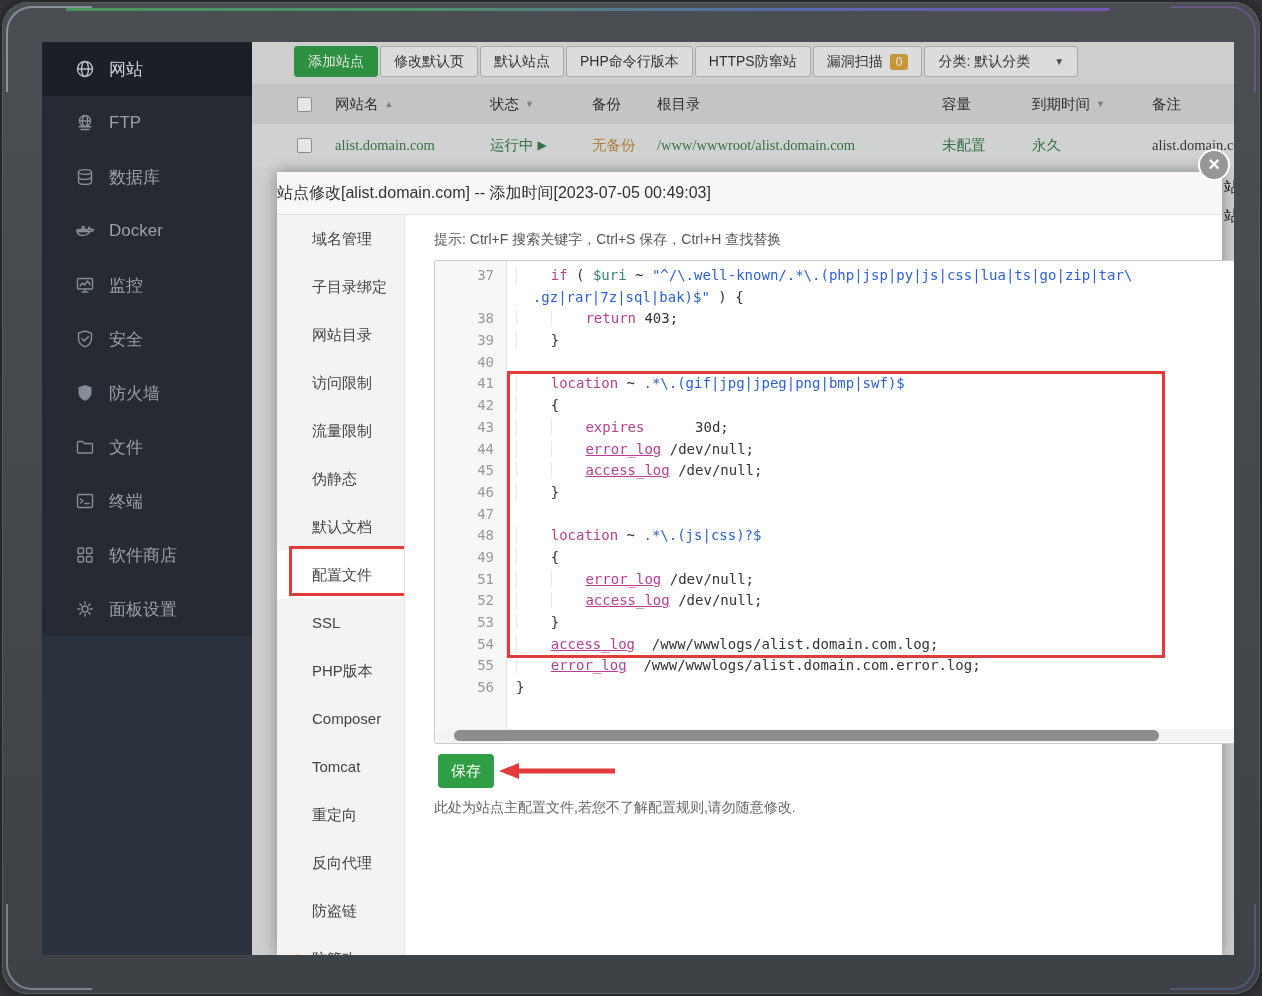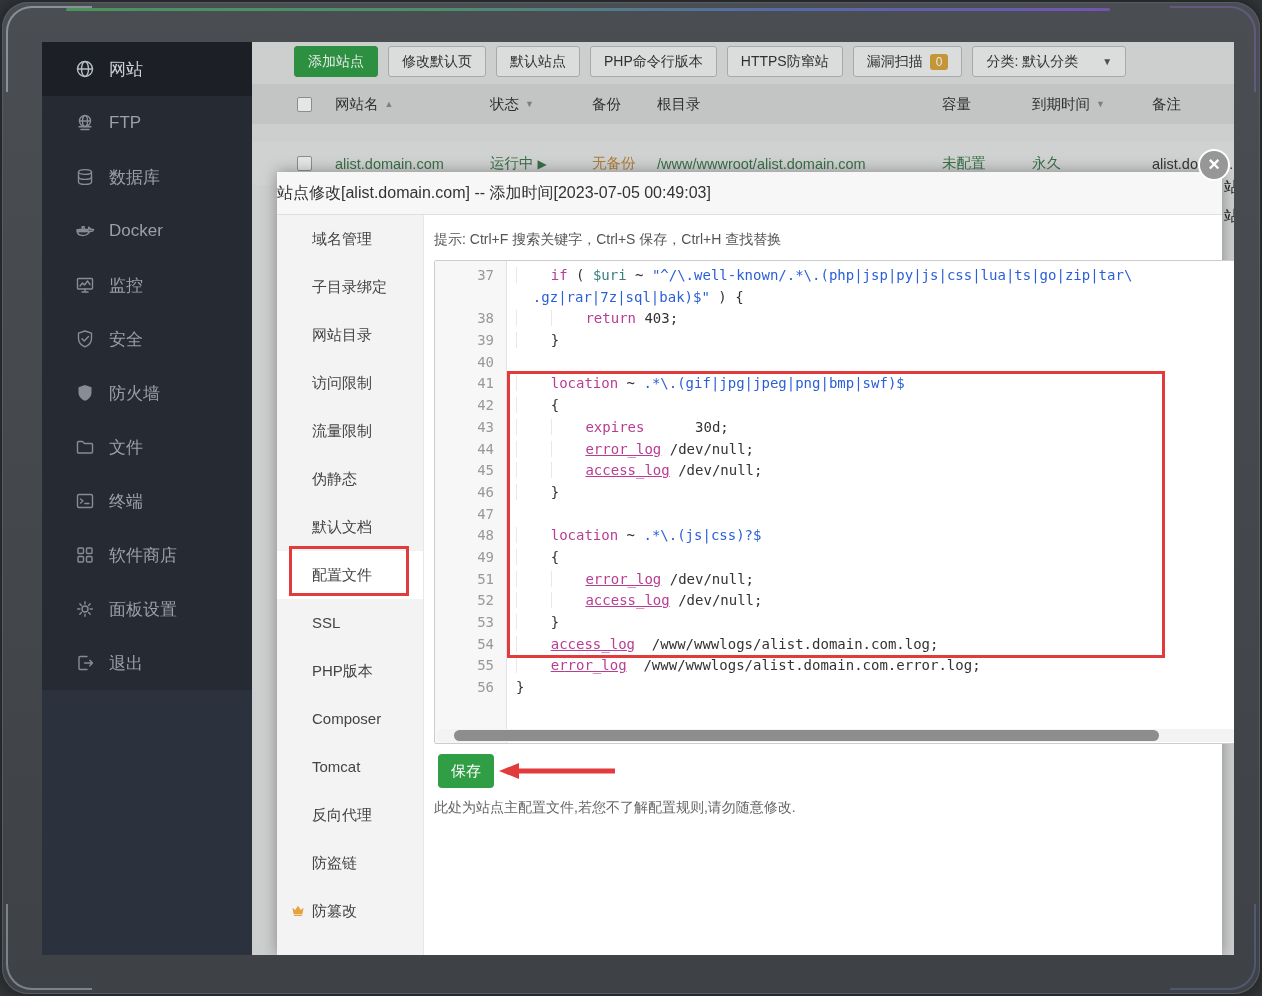--- a/index.html
+++ b/index.html
@@ -24,49 +24,49 @@
   .sidebar{position:absolute;left:0;top:0;width:210px;height:100%;background:#2b323d;}
   .side-menu{background:#262a32;}
   .side-item{height:54px;display:flex;align-items:center;padding-left:33px;color:#9aa0a8;font-size:17px;cursor:pointer;}
   .side-item.active{background:#1c2026;color:#ced2d8;}
   .s-icon{width:20px;height:20px;margin-right:14px;flex:none;color:#878d96;}
   .side-item.active .s-icon{color:#b9bfc7;}
   .s-icon svg{width:20px;height:20px;fill:none;stroke:currentColor;stroke-width:1.4;stroke-linecap:round;stroke-linejoin:round;}
 
   
   .main{position:absolute;left:210px;top:0;right:0;bottom:0;background:#e3e3e3;}
-  .toolbar{position:absolute;left:42px;top:4px;display:flex;gap:10px;align-items:center;}
+  .toolbar{position:absolute;left:42px;top:4px;display:flex;gap:2px;align-items:center;}
   .btn{background:#f2f2f2;border:1px solid #b9b9b9;color:#333;font-size:14px;height:31px;padding:0 13px;
     border-radius:3px;display:inline-flex;align-items:center;white-space:nowrap;cursor:pointer;}
   .btn.primary{background:#2f9e44;border-color:#2f9e44;color:#fff;}
   .badge{background:#d9a43c;color:#fff;border-radius:3px;font-size:12px;line-height:16px;padding:0 6px;margin-left:7px;}
   .btn.dropdown .caret{margin-left:24px;font-size:10px;color:#555;}
 
   .thead{position:absolute;left:0;right:0;top:42px;height:40px;background:#d7d7d7;font-size:14.5px;color:#333;}
-  .trow{position:absolute;left:0;right:0;top:100px;height:43px;background:#e6e6e6;font-size:14.5px;}
+  .trow{position:absolute;left:0;right:0;top:82px;height:43px;background:#e6e6e6;font-size:14.5px;font-family:Liberation Serif, serif;}
   .cell{position:absolute;top:0;height:100%;display:flex;align-items:center;white-space:nowrap;}
   .sortcaret{font-size:9px;color:#8b8b8b;margin-left:6px;}
   .checkbox{width:15px;height:15px;background:#fdfdfd;border:1px solid #9a9a9a;border-radius:2px;display:inline-block;cursor:pointer;}
   .c0{left:45px}.c1{left:83px}.c2{left:238px}.c3{left:340px}.c4{left:405px}.c5{left:690px}.c6{left:780px}.c7{left:900px;right:0;overflow:hidden;}
   .txt-green{color:#3c7a4b;}
   .txt-orange{color:#c08a3e;}
   .txt-dark{color:#3a3a3a;}
   .play{font-size:12px;margin-left:4px;}
   .frag{position:absolute;width:10px;overflow:hidden;color:#2c2c2c;font-size:15px;}
 
   .overlay{position:absolute;left:210px;right:0;top:0;bottom:0;background:rgba(22,25,29,.10);z-index:5;}
 
   
   .modal{position:absolute;left:235px;top:130px;width:945px;height:783px;background:#fff;z-index:10;
     box-shadow:0 0 14px rgba(0,0,0,.35);}
   .m-titlebar{position:absolute;left:0;top:0;right:0;height:43px;background:#f7f7f7;border-bottom:1px solid #e0e0e0;
     display:flex;align-items:center;font-size:16px;color:#333;}
   .m-close{position:absolute;left:921px;top:-23px;width:32px;height:32px;border-radius:50%;background:#979797;
     border:2px solid #fff;color:#fff;font-size:20px;line-height:27px;text-align:center;font-weight:bold;cursor:pointer;z-index:12;}
-  .m-tabs{position:absolute;left:0;top:43px;bottom:0;width:147px;background:#f3f3f3;border-right:1px solid #e7e7e7;overflow:hidden;}
+  .m-tabs{position:absolute;left:0;top:43px;bottom:0;width:128px;background:#f3f3f3;border-right:1px solid #e7e7e7;overflow:hidden;}
   .tab{height:48px;line-height:48px;padding-left:35px;font-size:15px;color:#444;cursor:pointer;white-space:nowrap;}
   .tab.active{background:#fff;}
   .tab .crown{display:inline-block;width:16px;height:16px;vertical-align:-2px;margin:0 6px 0 -22px;}
   .tab .crown svg{width:16px;height:16px;}
   .tab-hl{position:absolute;left:12px;top:331px;width:120px;height:50px;border:3px solid #e13b3b;pointer-events:none;}
 
   .m-hint{position:absolute;left:157px;top:59px;font-size:14px;color:#555;}
 
   .editor{position:absolute;left:157px;top:88px;width:924px;height:484px;border:1px solid #ccc;border-radius:2px;
     background:#fff;overflow:hidden;font-family:"DejaVu Sans Mono","Liberation Mono",monospace;font-size:14px;}
@@ -179,27 +179,20 @@
               </svg></span>
             <span class="s-label">软件商店</span>
           </div>
           <div class="side-item">
             <span class="s-icon"><svg viewBox="0 0 20 20">
                 <circle cx="10" cy="10" r="3"></circle>
                 <path d="M10 2.7v2.2M10 15.1v2.2M2.7 10h2.2M15.1 10h2.2M4.8 4.8l1.6 1.6M13.6 13.6l1.6 1.6M15.2 4.8l-1.6 1.6M6.4 13.6l-1.6 1.6"></path>
               </svg></span>
             <span class="s-label">面板设置</span>
           </div>
-          <div class="side-item">
-            <span class="s-icon"><svg viewBox="0 0 20 20">
-                <path d="M12 3.5H5a1 1 0 00-1 1v11a1 1 0 001 1h7"></path>
-                <path d="M9.5 10h8M14.8 7.2L17.5 10l-2.7 2.8"></path>
-              </svg></span>
-            <span class="s-label">退出</span>
-          </div>
         </div>
     </div>
 
     <div class="main">
       <div class="toolbar" id="toolbar">
           <div class="btn primary">
             <span>添加站点</span>
           </div>
           <div class="btn">
             <span>修改默认页</span>
@@ -285,20 +278,21 @@
           <div class="tab"><span>网站目录</span></div>
           <div class="tab"><span>访问限制</span></div>
           <div class="tab"><span>流量限制</span></div>
           <div class="tab"><span>伪静态</span></div>
           <div class="tab"><span>默认文档</span></div>
           <div class="tab active"><span>配置文件</span></div>
           <div class="tab"><span>SSL</span></div>
           <div class="tab"><span>PHP版本</span></div>
           <div class="tab"><span>Composer</span></div>
           <div class="tab"><span>Tomcat</span></div>
+          <div class="tab"><span>重定向</span></div>
           <div class="tab"><span>反向代理</span></div>
           <div class="tab"><span>防盗链</span></div>
           <div class="tab"><span class="crown"><svg viewBox="0 0 20 20">
                 <path fill="#e6a23c" d="M3 7.2l3.6 2.9L10 4.8l3.4 5.3L17 7.2l-1.5 7.8h-11z"></path>
                 <rect x="4.8" y="15.8" width="10.4" height="1.6" fill="#e6a23c"></rect>
               </svg></span><span>防篡改</span></div>
           <div class="tab-hl"></div>
         </div>
 
       <div class="m-hint">提示: Ctrl+F 搜索关键字，Ctrl+S 保存，Ctrl+H 查找替换</div>

